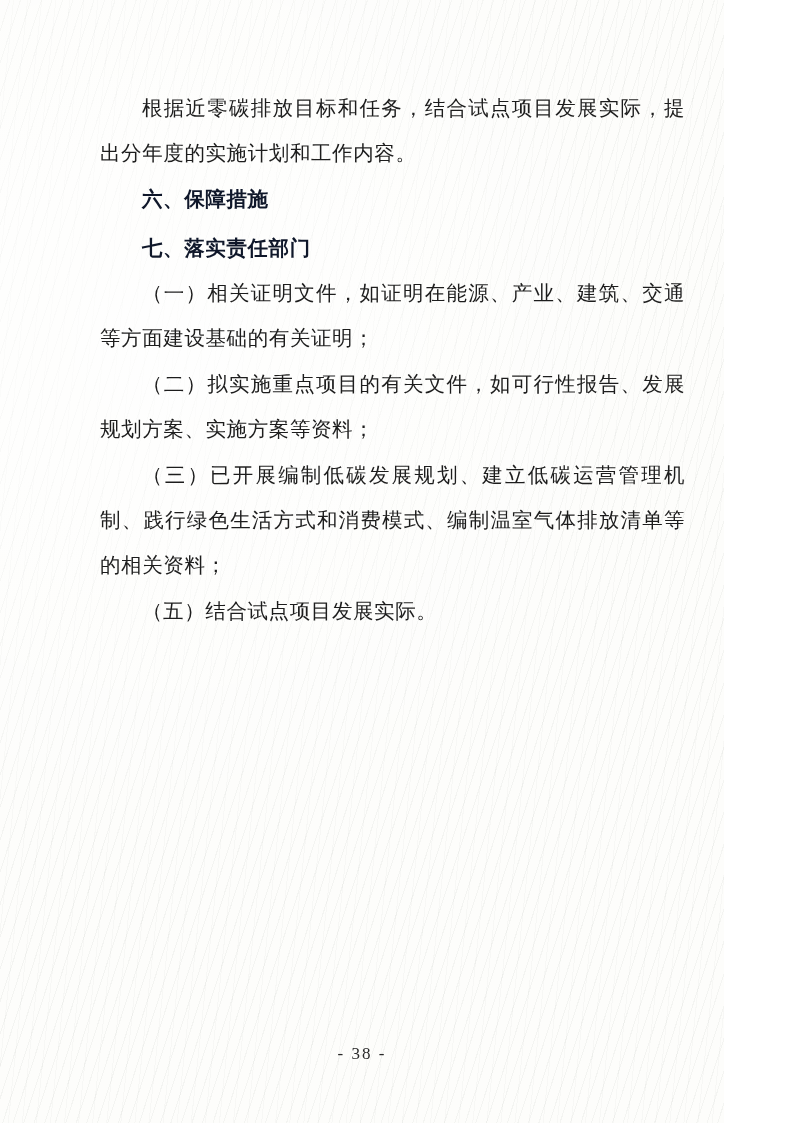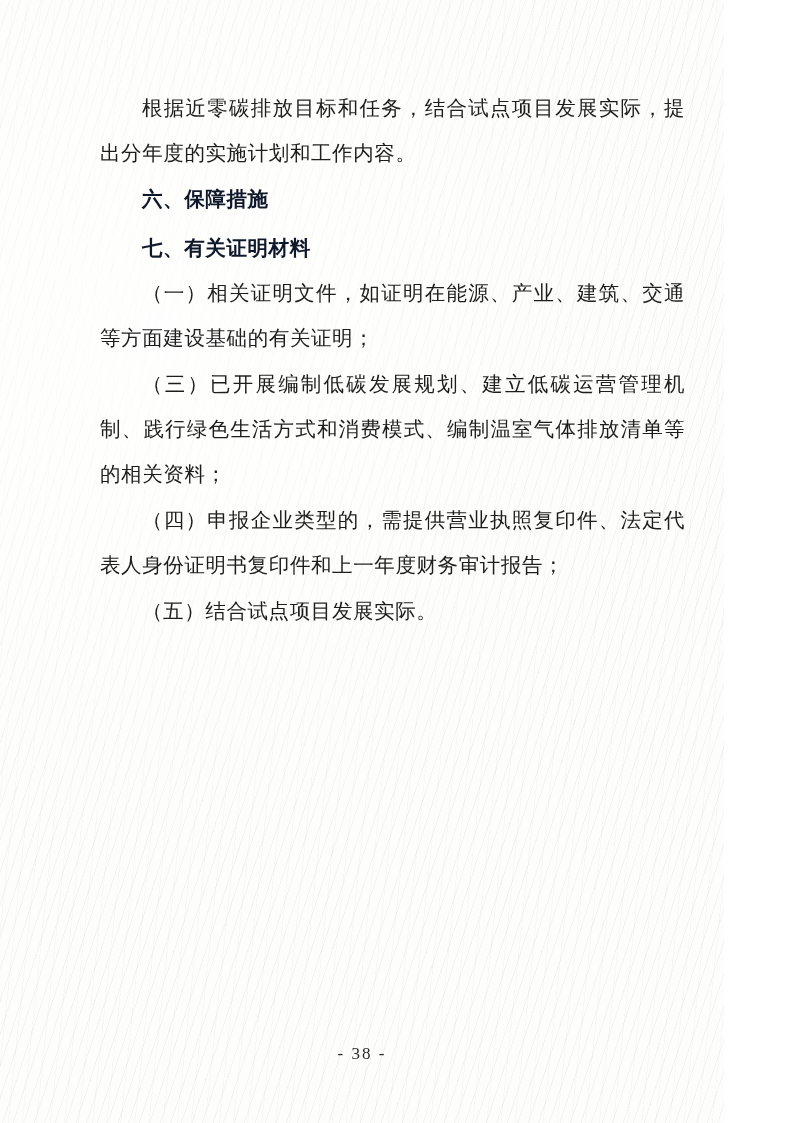--- a/index.html
+++ b/index.html
@@ -104,28 +104,28 @@
 
   <div class="content">
 
     <p class="body-text">根据近零碳排放目标和任务，结合试点项目发展实际，提出分年度的实施计划和工作内容。</p>
 
     <p class="heading">六、保障措施</p>
 
 
     <div class="gap-small"></div>
 
-    <p class="heading">七、有关证明材料</p>
+    <p class="heading">七、落实责任部门</p>
 
     <p class="body-text">（一）相关证明文件，如证明在能源、产业、建筑、交通等方面建设基础的有关证明；</p>
 
+    <p class="body-text">（二）拟实施重点项目的有关文件，如可行性报告、发展规划方案、实施方案等资料；</p>
 
     <p class="body-text">（三）已开展编制低碳发展规划、建立低碳运营管理机制、践行绿色生活方式和消费模式、编制温室气体排放清单等的相关资料；</p>
 
-    <p class="body-text">（四）申报企业类型的，需提供营业执照复印件、法定代表人身份证明书复印件和上一年度财务审计报告；</p>
 
     <p class="body-text">（五）结合试点项目发展实际。</p>
 
   </div>
 
   <div class="page-number">
     <span class="pn-inner">- 38 -</span>
   </div>
 
 </div>

